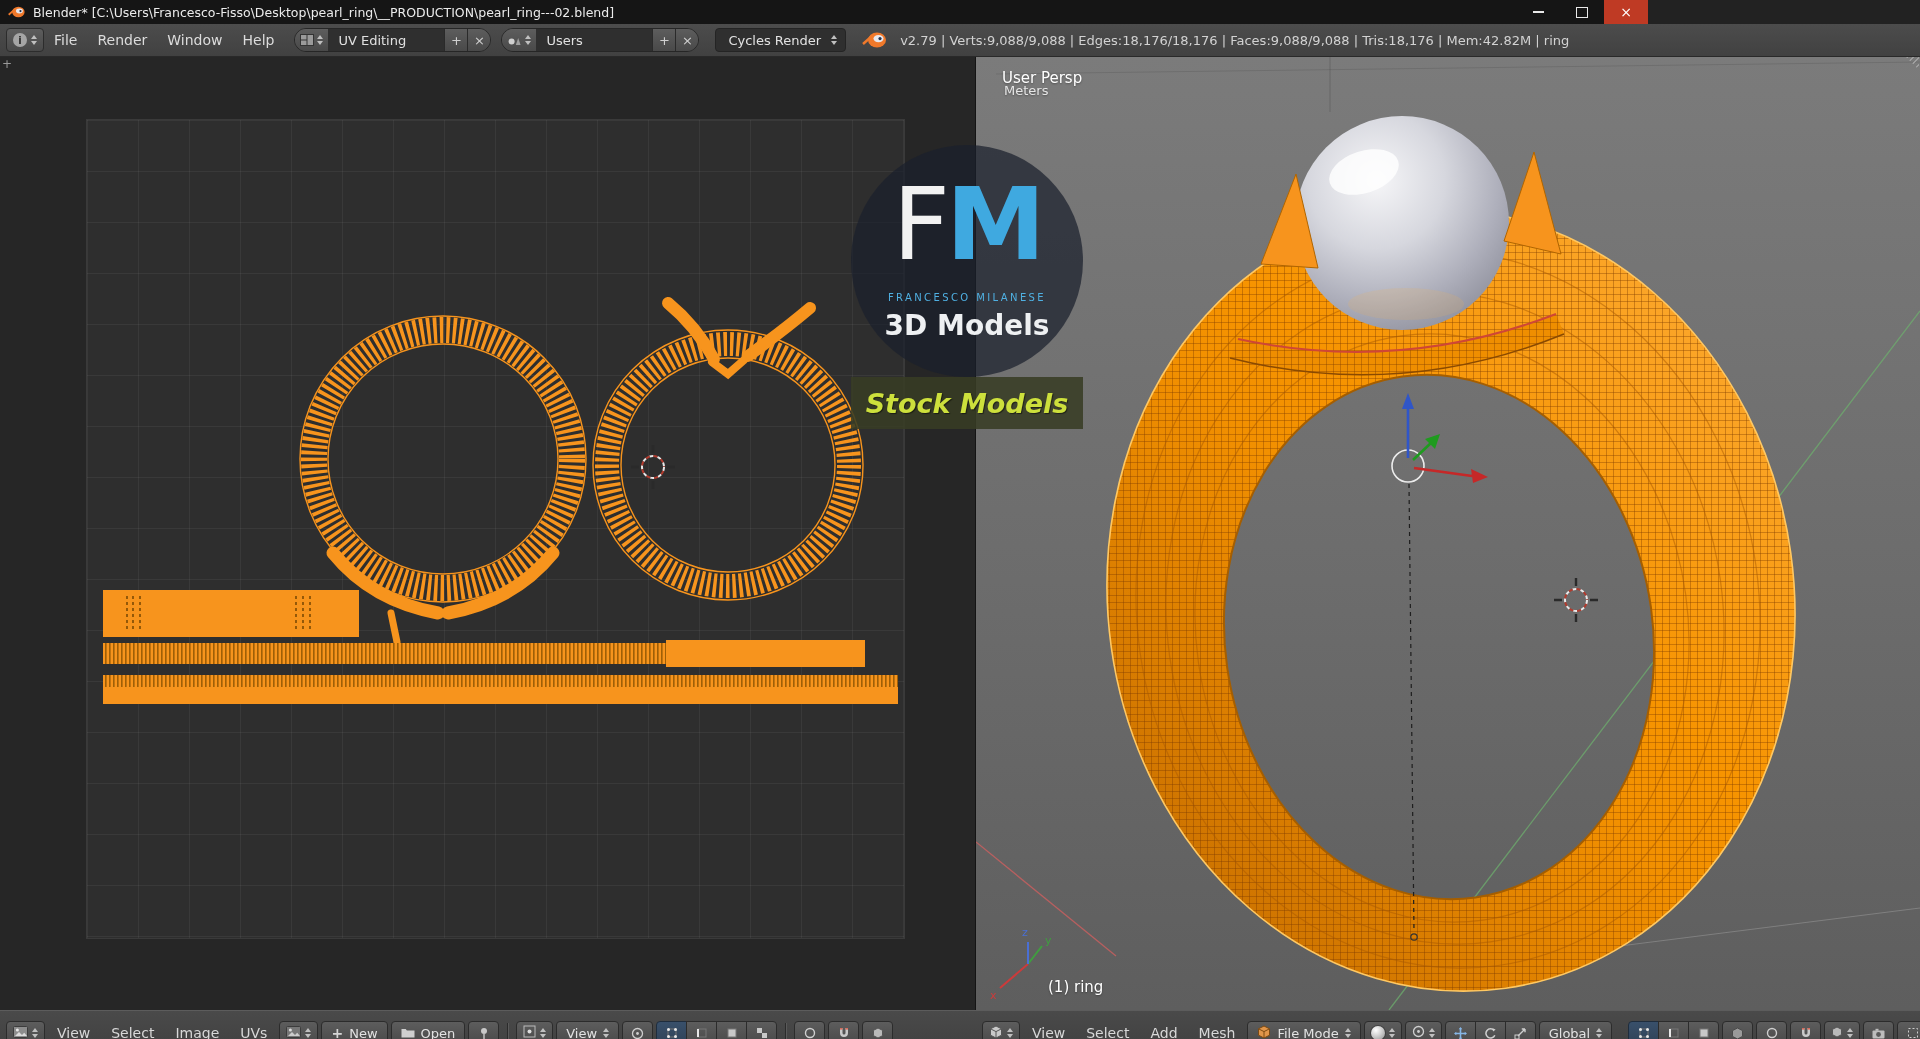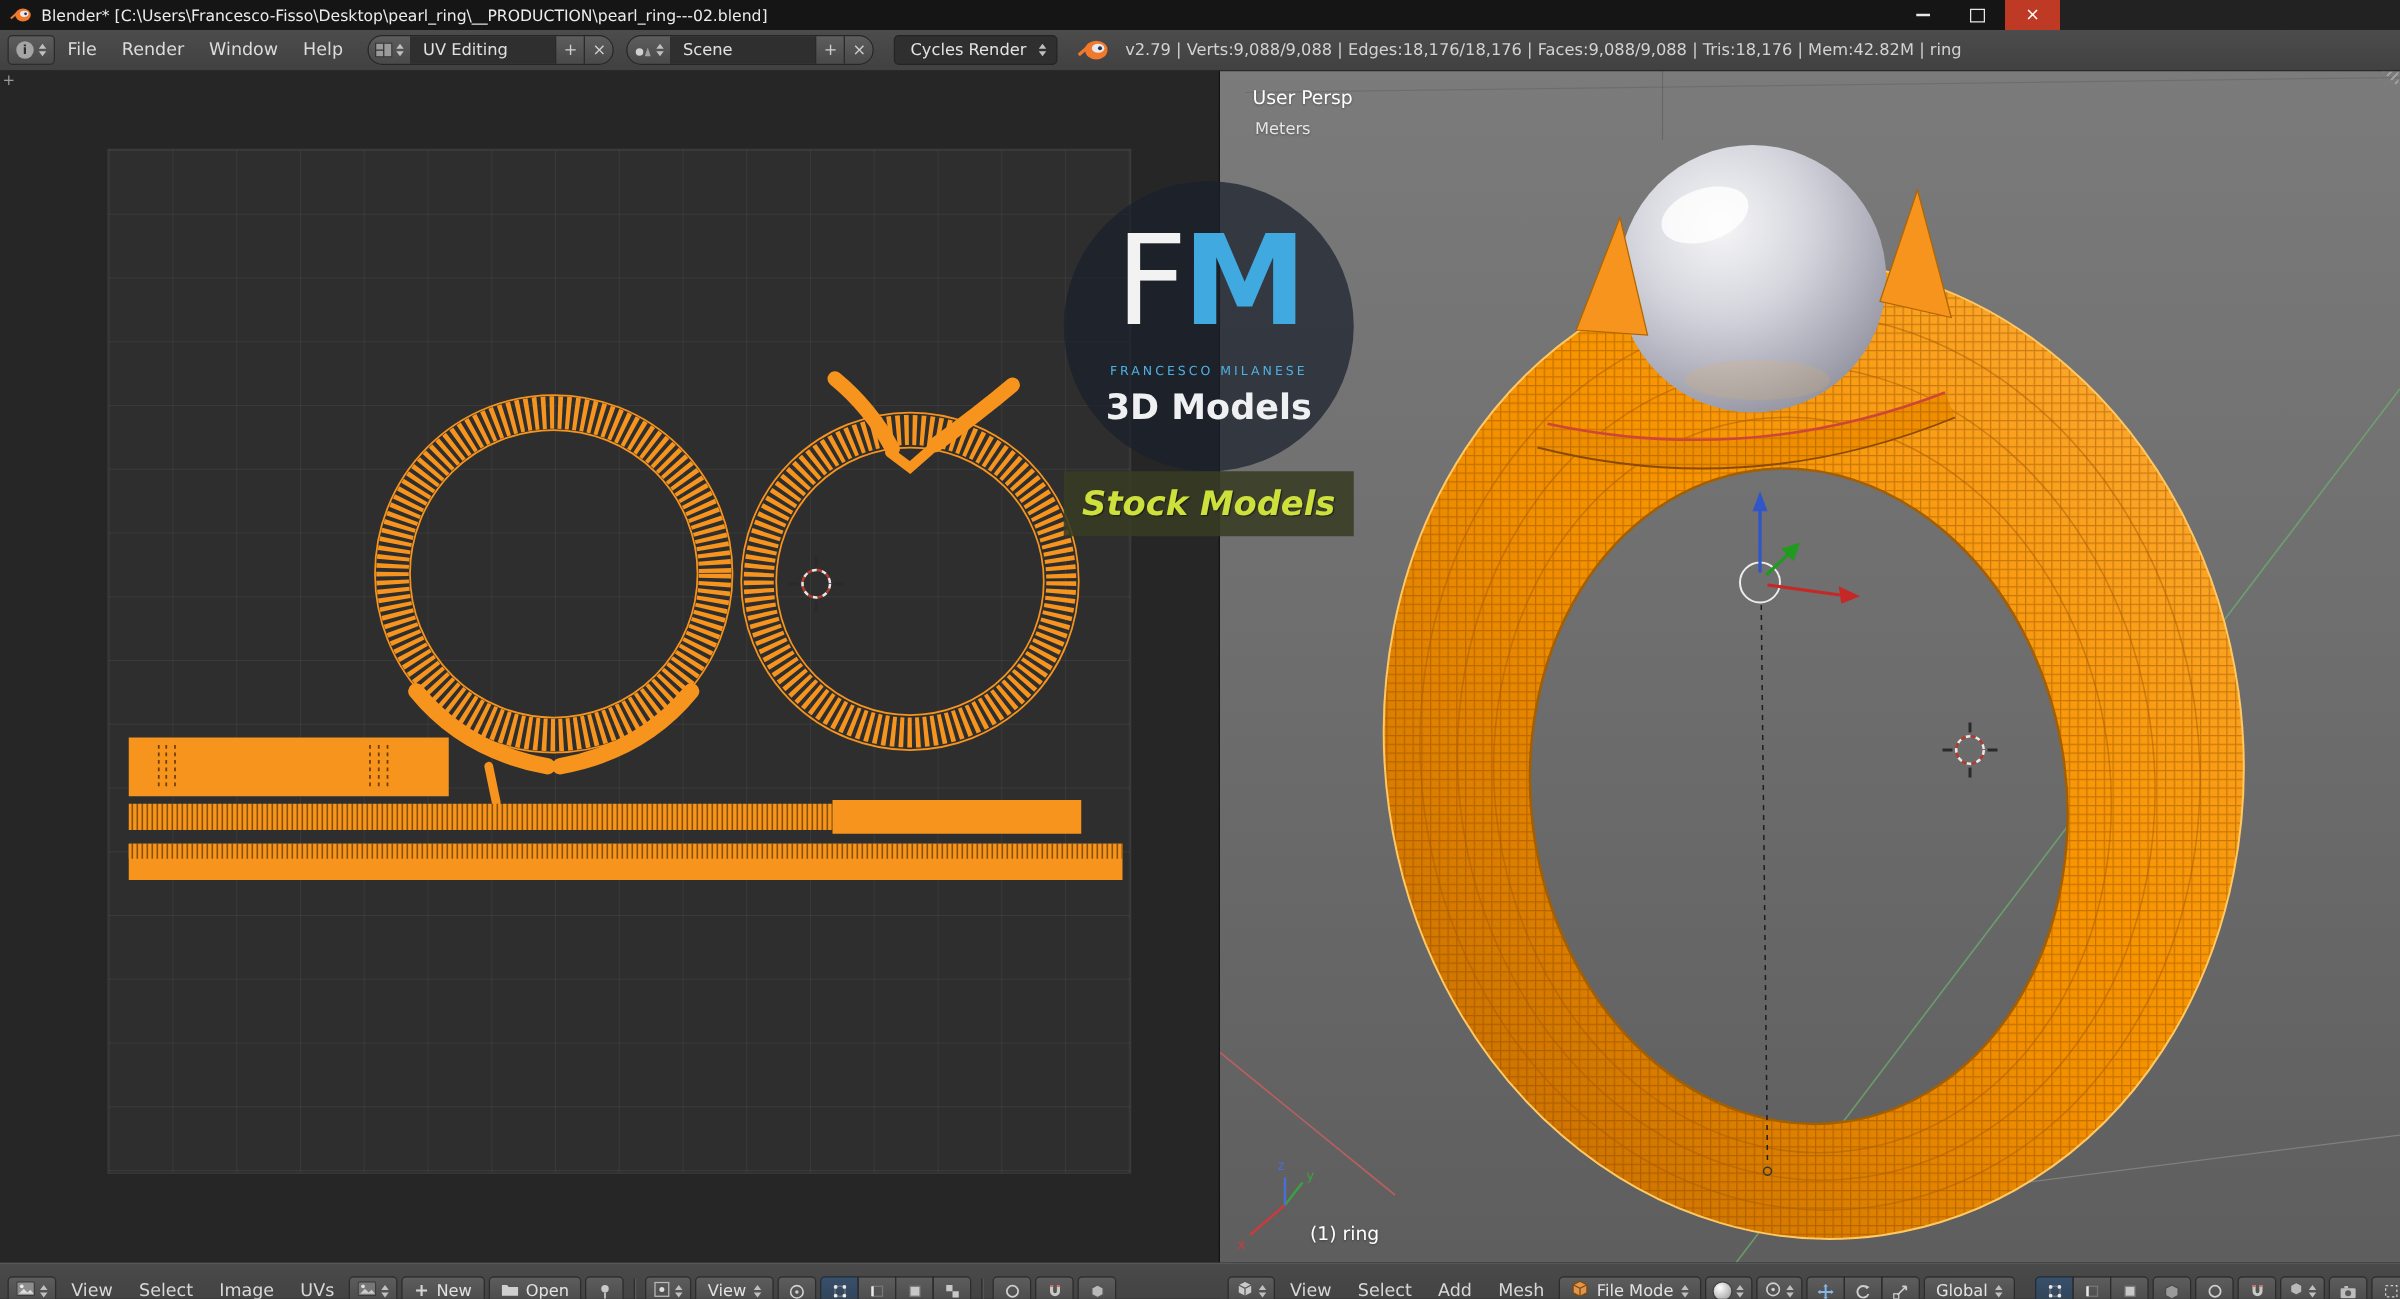--- a/index.html
+++ b/index.html
@@ -159,21 +159,21 @@
     <span class="ic">
       <svg width="15" height="12" viewBox="0 0 15 12">
           <circle cx="4.6" cy="7.5" r="3" fill="#cfcfcf"></circle>
           <path d="M8.8 11l2.4-7 2.4 7z" fill="#9f9f9f"></path>
         </svg>
       <span class="spin">
           <i class="u"></i>
           <i class="d"></i>
         </span>
     </span>
-    <span class="nm">Scene</span>
+    <span class="nm">Users</span>
     <span class="sq">+</span>
     <span class="sq">×</span>
   </div>
 
   <div class="engine">
     <span>Cycles Render</span>
     <span class="spin">
         <i class="u"></i>
         <i class="d"></i>
       </span>
@@ -332,21 +332,21 @@
       <line x1="52" y1="908" x2="24" y2="932" stroke="#cc3b3b" stroke-width="2"></line>
       <line x1="52" y1="908" x2="66" y2="890" stroke="#3f9e3f" stroke-width="2"></line>
       <line x1="52" y1="908" x2="52" y2="886" stroke="#4a6fd4" stroke-width="2"></line>
       <text x="14" y="943" fill="#cc3b3b" font-size="11">x</text>
       <text x="69" y="888" fill="#3f9e3f" font-size="11">y</text>
       <text x="46" y="880" fill="#4a6fd4" font-size="11">z</text>
     </g>
   </svg>
 
   <div class="vp-label" style="left:26px;top:13px">User Persp</div>
-  <div class="vp-label sub" style="left:28px;top:40px">Meters</div>
+  <div class="vp-label sub" style="left:28px;top:27px">Meters</div>
   <div class="objinfo">(1) ring</div>
   <div class="grip-tr"></div>
 </div>
 
 <div class="wm-circle">
   <div class="wm-fm">
     <span class="wm-f">F</span>
     <span class="wm-m">M</span>
   </div>
   <div class="wm-name">FRANCESCO MILANESE</div>

